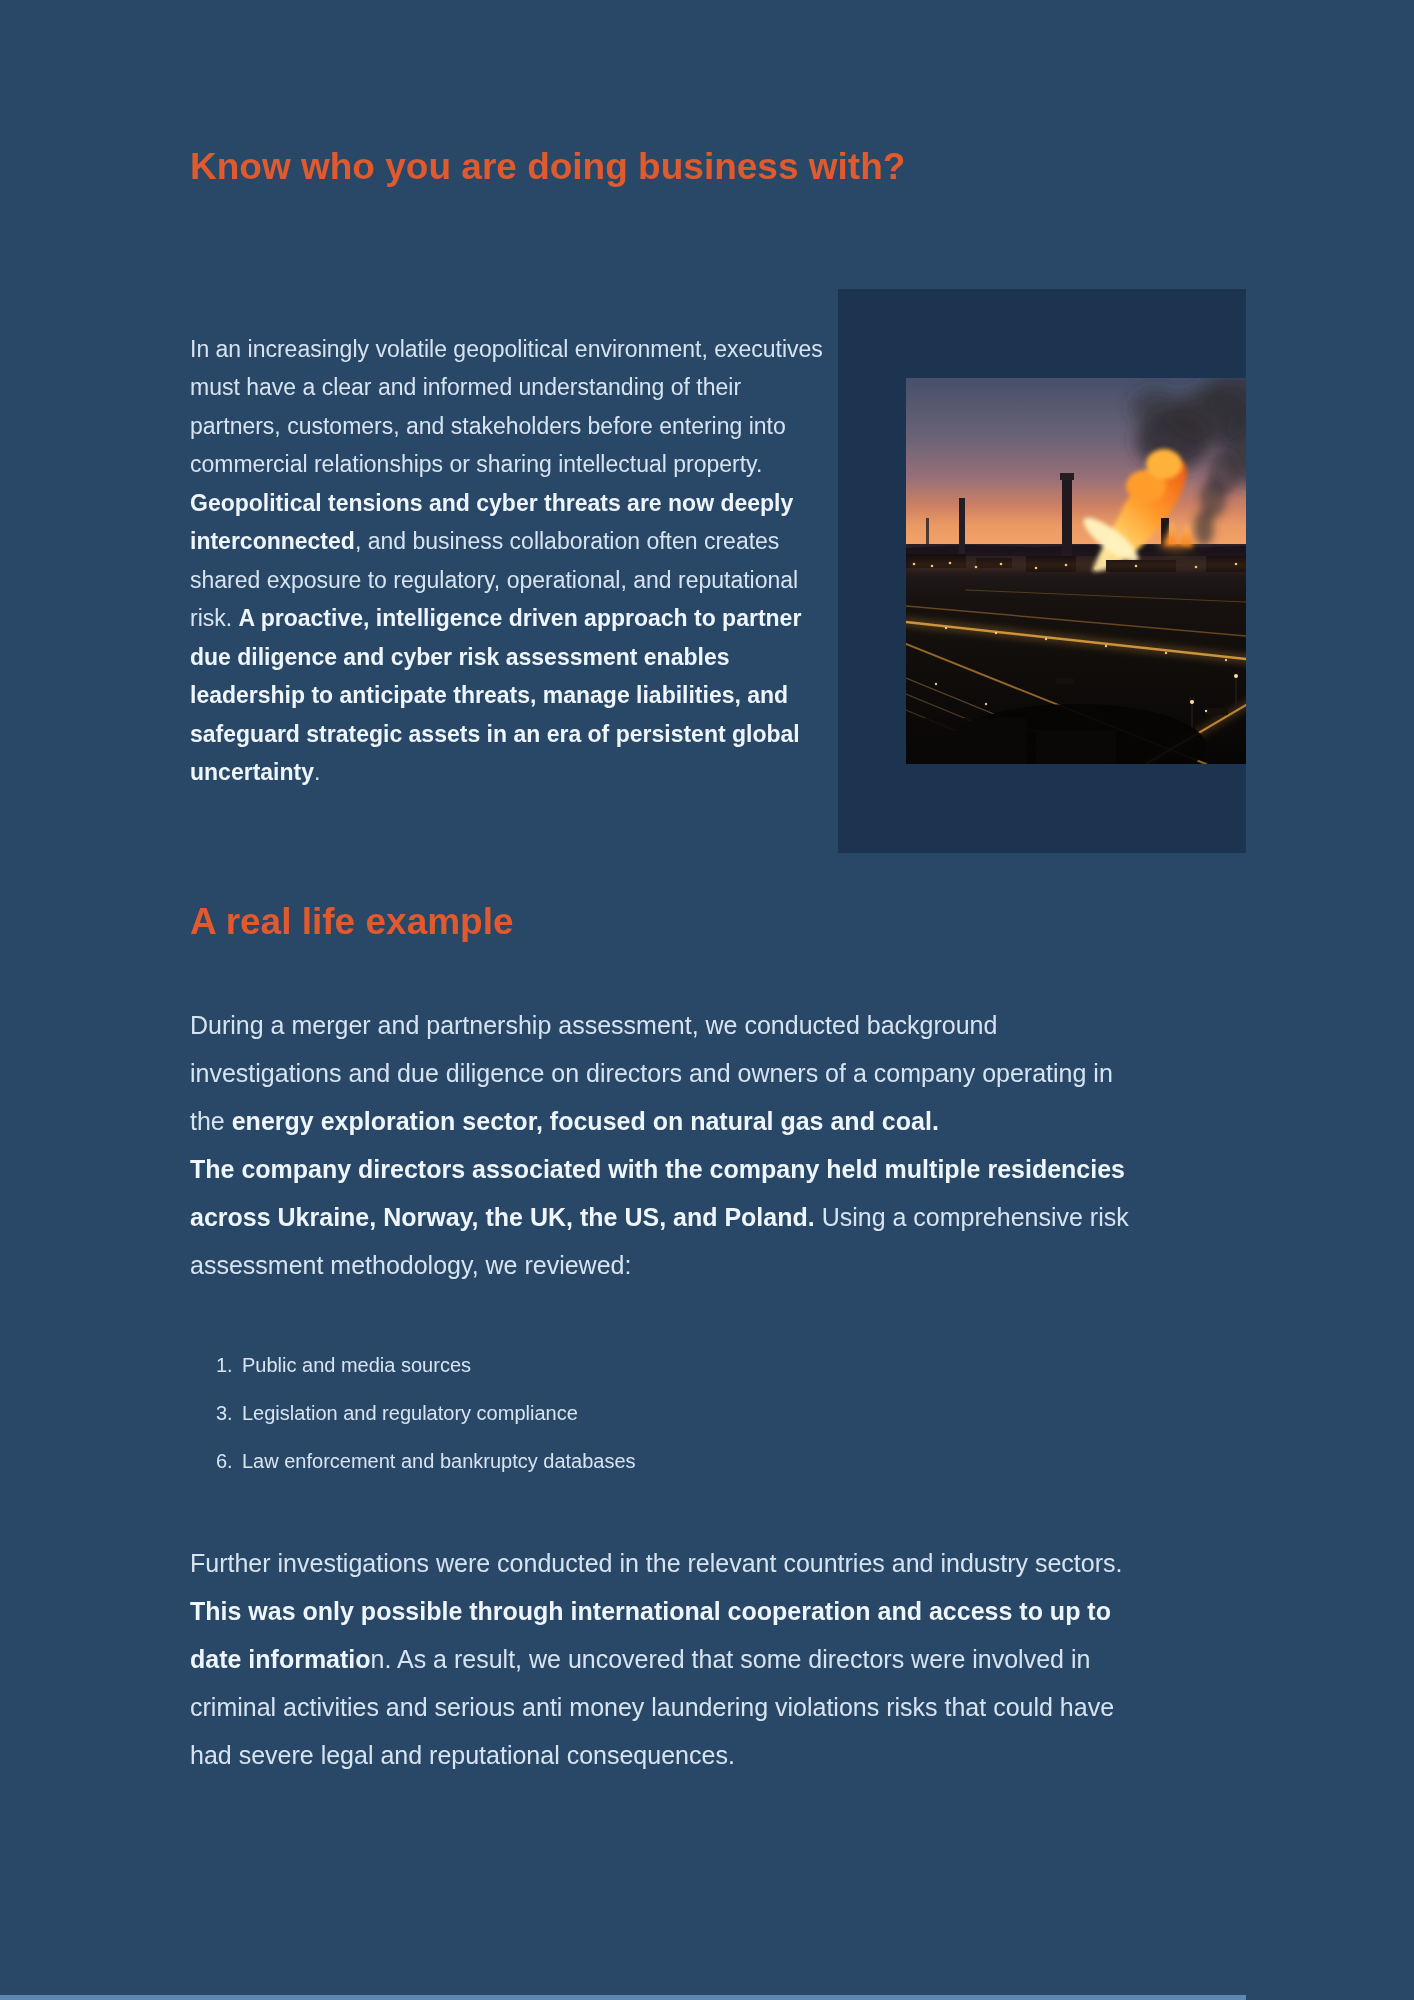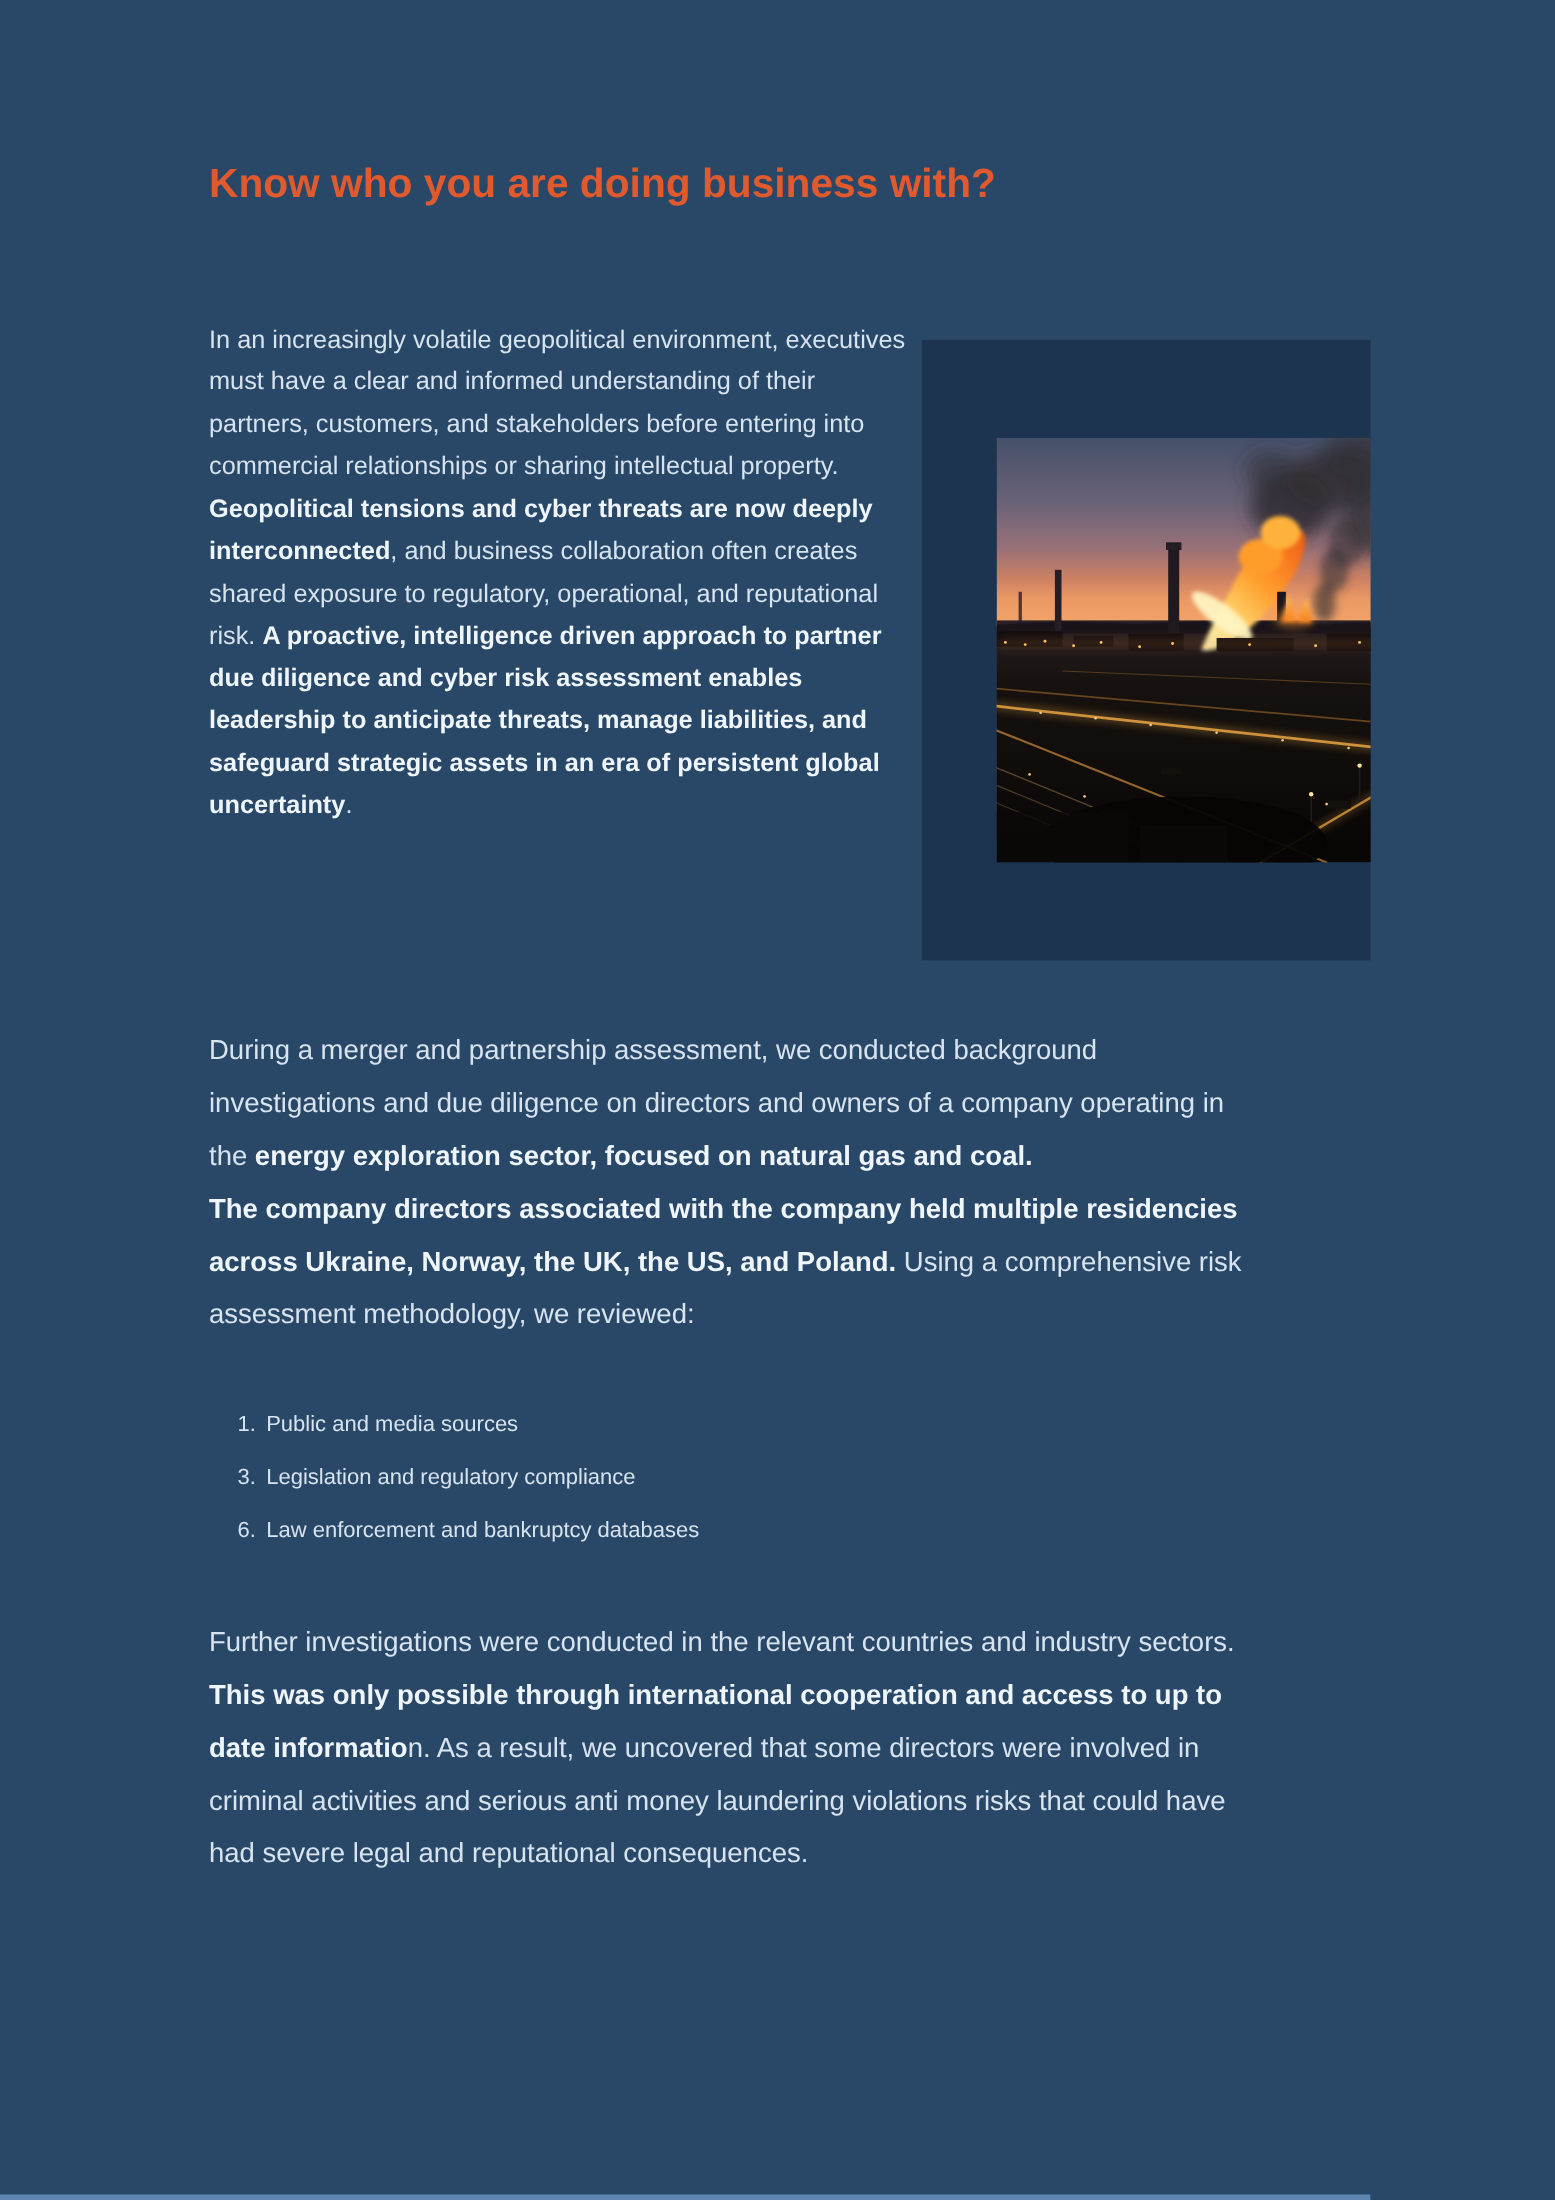--- a/index.html
+++ b/index.html
@@ -18,22 +18,22 @@
     font-size: 37px;
     font-weight: bold;
     color: #e05a2e;
     letter-spacing: 0px;
     line-height: 1.15;
   }
   .h1 { padding-top: 146px; }
   .h2 { margin-top: 48px; }
   .row {
     display: flex;
-    align-items: flex-start;
-    margin: 100px 54px 0 190px;
+    align-items: center;
+    margin: 80px 54px 0 190px;
   }
   .lead {
     width: 648px;
     flex: none;
     margin: 0;
     font-size: 23px;
     line-height: 38.5px;
   }
   .b { font-weight: bold; color: #eef5fb; }
   .photo-panel {
@@ -207,20 +207,21 @@
         <line x1="286" y1="352" x2="286" y2="326" stroke="#221c16" stroke-width="1.5"></line>
         <circle cx="286" cy="324" r="2" fill="#ffe2a0"></circle>
 
         <ellipse cx="170" cy="368" rx="130" ry="42" fill="#060504" opacity="0.95"></ellipse>
         <rect x="0" y="340" width="120" height="46" fill="#0b0908" opacity="0.8"></rect>
         <rect x="130" y="352" width="80" height="34" fill="#0b0908" opacity="0.8"></rect>
       </svg>
     </div>
   </div>
 
+  <h2 class="h2">A real life example</h2>
 
   <p class="wide"><span>During a merger and partnership assessment, we conducted background investigations and due diligence on directors and owners of a company operating in the </span><span class="b">energy exploration sector, focused on natural gas and coal.</span><br><span class="b">The company directors associated with the company held multiple residencies across Ukraine, Norway, the UK, the US, and Poland.</span><span> Using a comprehensive risk assessment methodology, we reviewed:</span></p>
 
   <ol class="review-list">
     <li><span class="num">1.</span><span>Public and media sources</span></li>
     <li><span class="num">3.</span><span>Legislation and regulatory compliance</span></li>
     <li><span class="num">6.</span><span>Law enforcement and bankruptcy databases</span></li>
   </ol>
 
   <p class="wide outro"><span>Further investigations were conducted in the relevant countries and industry sectors. </span><span class="b">This was only possible through international cooperation and access to up to date informatio</span><span>n. As a result, we uncovered that some directors were involved in criminal activities and serious anti money laundering violations risks that could have had severe legal and reputational consequences.</span></p>

